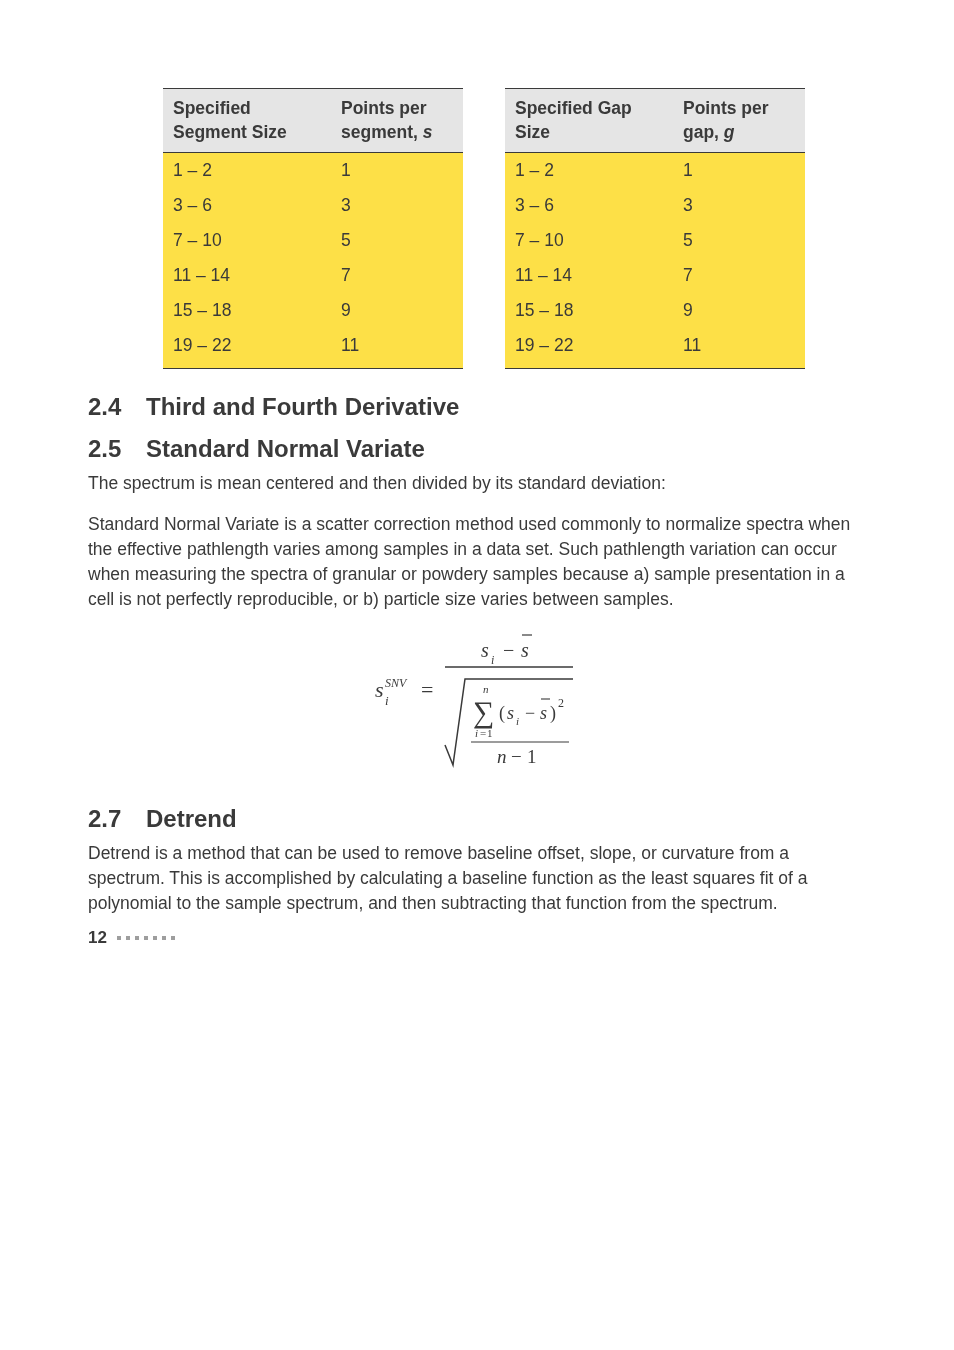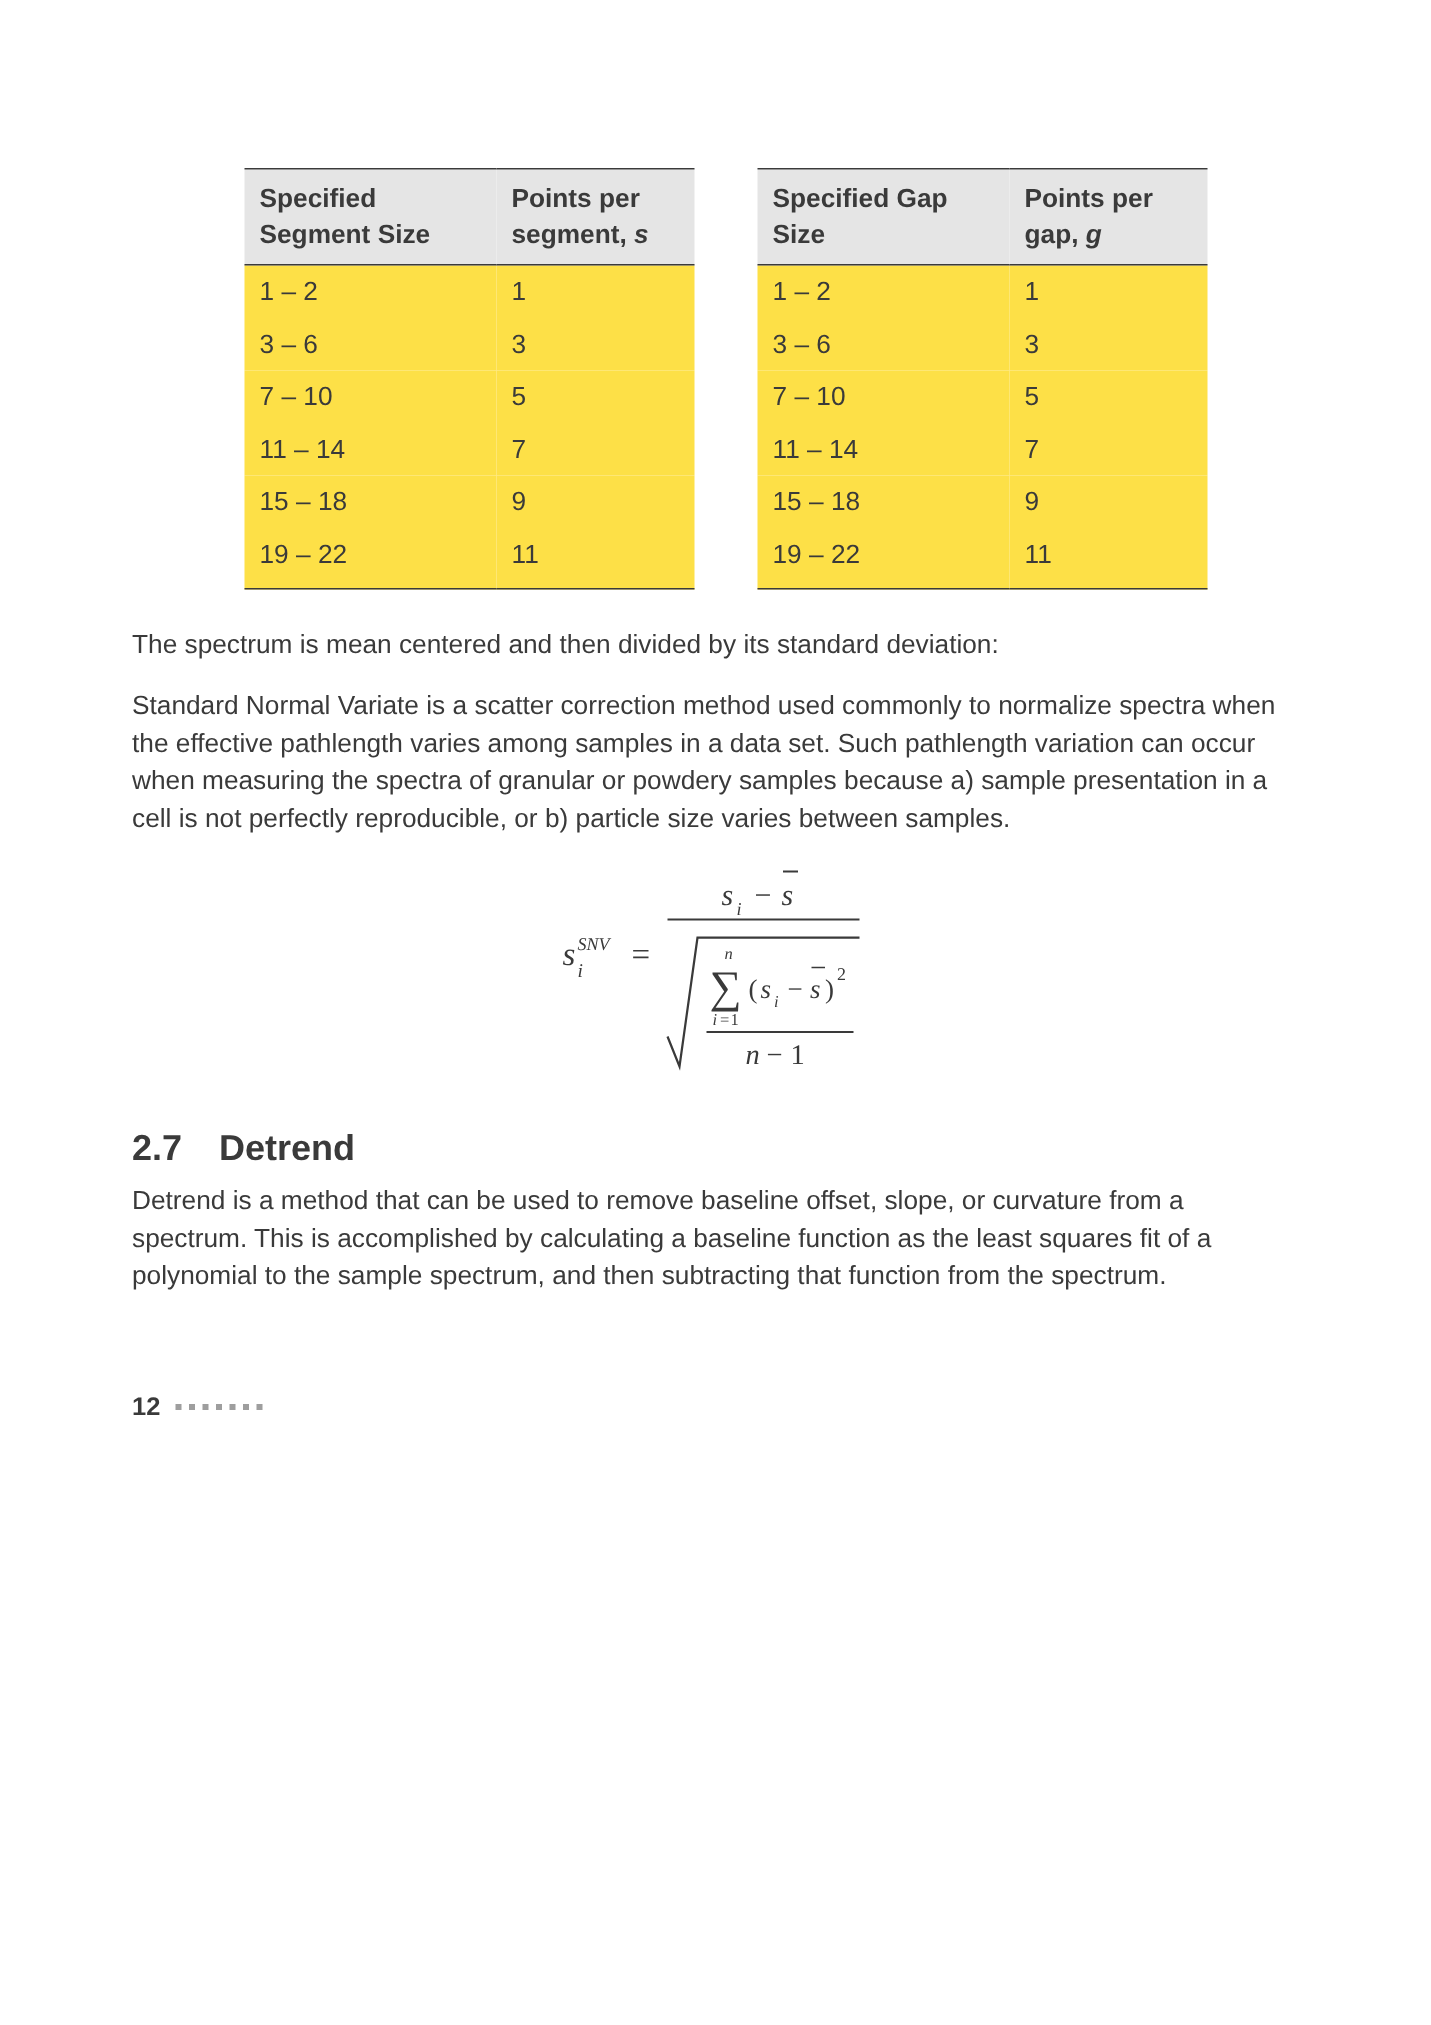--- a/index.html
+++ b/index.html
@@ -9,21 +9,21 @@
     width: 954px;
     height: 1350px;
     background: #ffffff;
     font-family: "Segoe UI", "Helvetica Neue", Arial, sans-serif;
     color: #3a3a3a;
   }
   .page {
     box-sizing: border-box;
     width: 954px;
     height: 1010px;
-    padding: 112px 88px 50px 88px;
+    padding: 88px 88px 50px 88px;
     position: relative;
   }
   .tables-wrap {
     display: flex;
     justify-content: flex-start;
     gap: 42px;
     margin-left: 75px;
     margin-bottom: 24px;
   }
   table.data {
@@ -175,21 +175,27 @@
           </tr>
         <tr>
             <td>19 – 22</td>
             <td>11</td>
           </tr>
       </tbody>
     </table>
 
   </div>
 
-
+  <h2 class="section">
+    <span class="num">2.4</span><span>Third and Fourth Derivative</span>
+  </h2>
+
+  <h2 class="section">
+    <span class="num">2.5</span><span>Standard Normal Variate</span>
+  </h2>
   <p class="body">The spectrum is mean centered and then divided by its standard deviation:</p>
   <p class="body">Standard Normal Variate is a scatter correction method used commonly to normalize spectra when the effective pathlength varies among samples in a data set. Such pathlength variation can occur when measuring the spectra of granular or powdery samples because a) sample presentation in a cell is not perfectly reproducible, or b) particle size varies between samples.</p>
 
   <div class="equation">
     <svg width="240" height="150" viewBox="0 0 240 150">
       <g font-family="'Times New Roman',serif" fill="#3a3a3a">
 
         <text x="18" y="70" font-size="22" font-style="italic">s</text>
         <text x="28" y="78" font-size="13" font-style="italic">i</text>
         <text x="28" y="60" font-size="12" font-style="italic">SNV</text>

